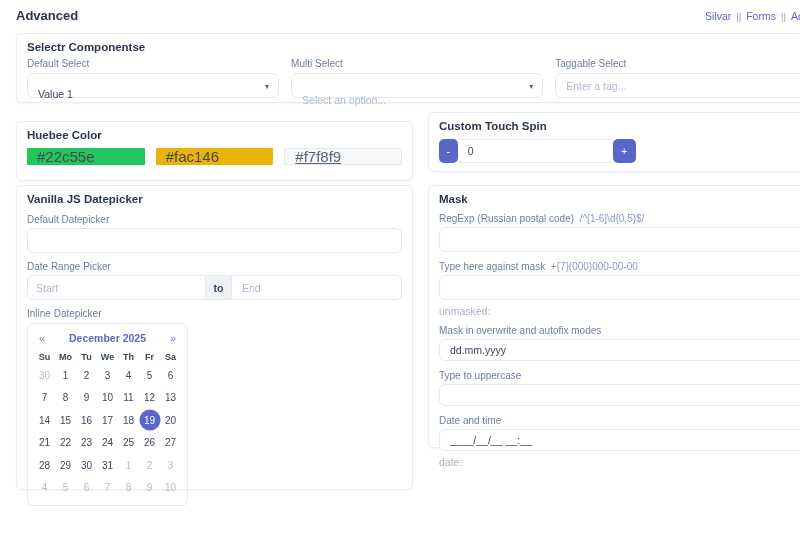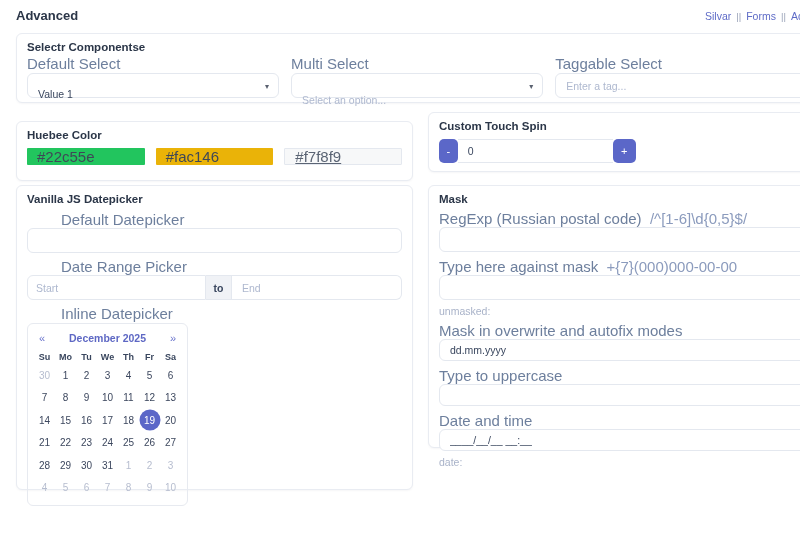--- a/index.html
+++ b/index.html
@@ -23,21 +23,21 @@
   .breadcrumb .sep { color: #9aa3b8; margin: 0 5px; font-size: 9.5px; }
 
   .card {
     position: absolute; background: #fff;
     border: 1px solid #e9ecf2; border-radius: 6px;
     box-shadow: 0 1px 2px rgba(25,35,60,0.04);
     padding: 6px 10px 8px 10px;
   }
   .card-title { font-size: 11.5px; font-weight: bold; color: #2b3648; line-height: 14px; }
 
-  .field-label { font-size: 15px; color: #6d7f9d; line-height: 11px; }
+  .field-label { font-size: 10px; color: #6d7f9d; line-height: 11px; }
   .field-label .code { color: #8b9bbd; }
 
   .text-input {
     width: 100%; height: 25px;
     border: 1px solid #e4e8ef; border-radius: 6px;
     font-family: "Liberation Sans", sans-serif;
     font-size: 10.5px; color: #39465e; padding: 0 10px;
     background: #fff; outline: none;
   }
   .text-input::placeholder { color: #aeb8cf; }
@@ -82,21 +82,21 @@
   }
   .spin-btn.plus { width: 30px; }
   .spin-input {
     flex: 1; border: 1px solid #e4e8ef; border-left: none; border-right: none;
     font-size: 10.5px; color: #39465e; padding: 0 10px; outline: none;
     font-family: "Liberation Sans", sans-serif;
   }
 
   
   #card-datepicker { left: 16px; top: 185px; width: 397px; height: 305px; }
-  #card-datepicker .field-label { margin-top: 8px; margin-bottom: 3px; margin-left: 34px; }
+  #card-datepicker .field-label { margin-top: 8px; margin-bottom: 3px; }
   .input-group { display: flex; height: 25px; }
   .input-group .text-input { height: 100%; }
   .ig-start { border-radius: 6px 0 0 6px; padding-left: 8px; }
   .ig-end { border-radius: 0 6px 6px 0; border-left: none; }
   .ig-addon {
     width: 26px; background: #f0f2f6; border: 1px solid #e4e8ef; border-left: none;
     display: flex; align-items: center; justify-content: center;
     font-size: 10.5px; color: #39465e; font-weight: bold;
   }
   .ig-start-w { width: 179px; } .ig-end-w { flex: 1; }

